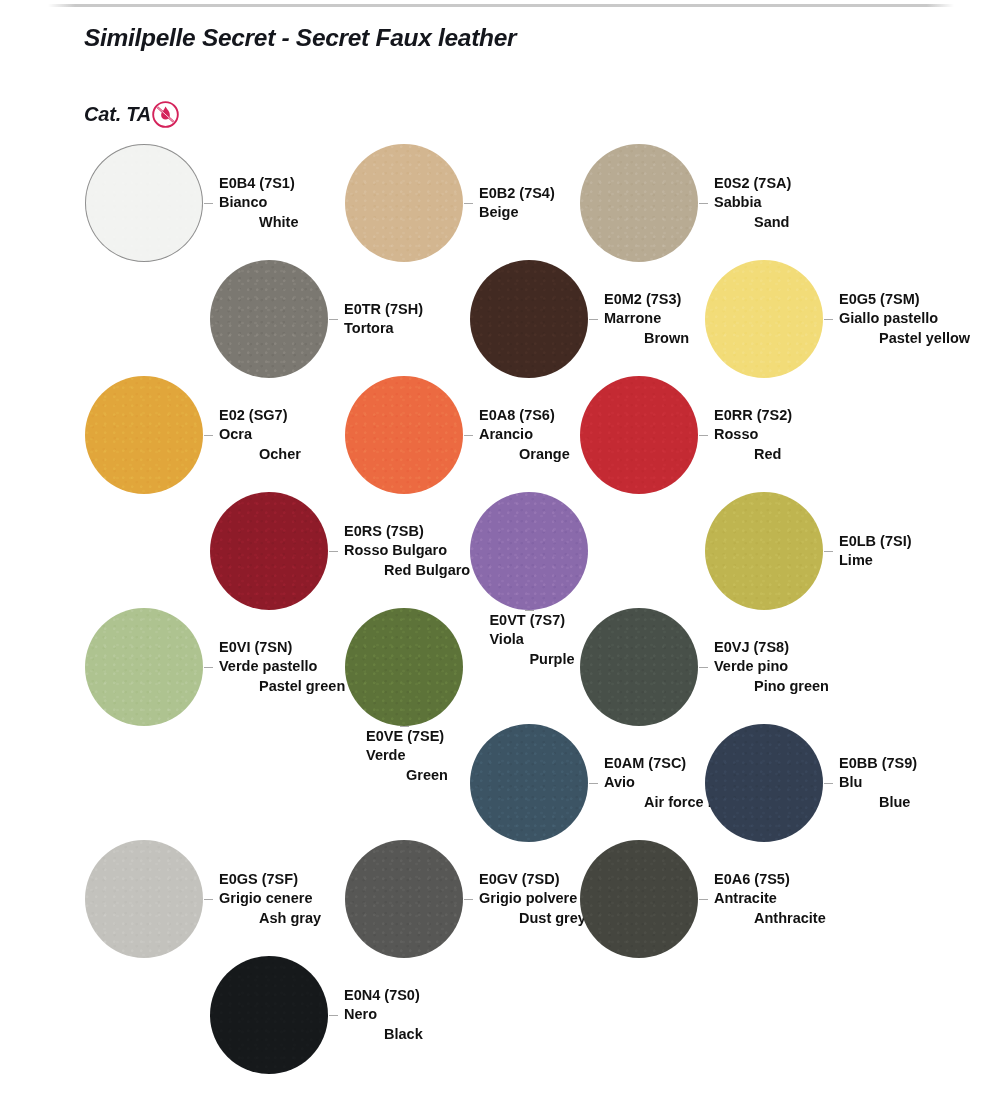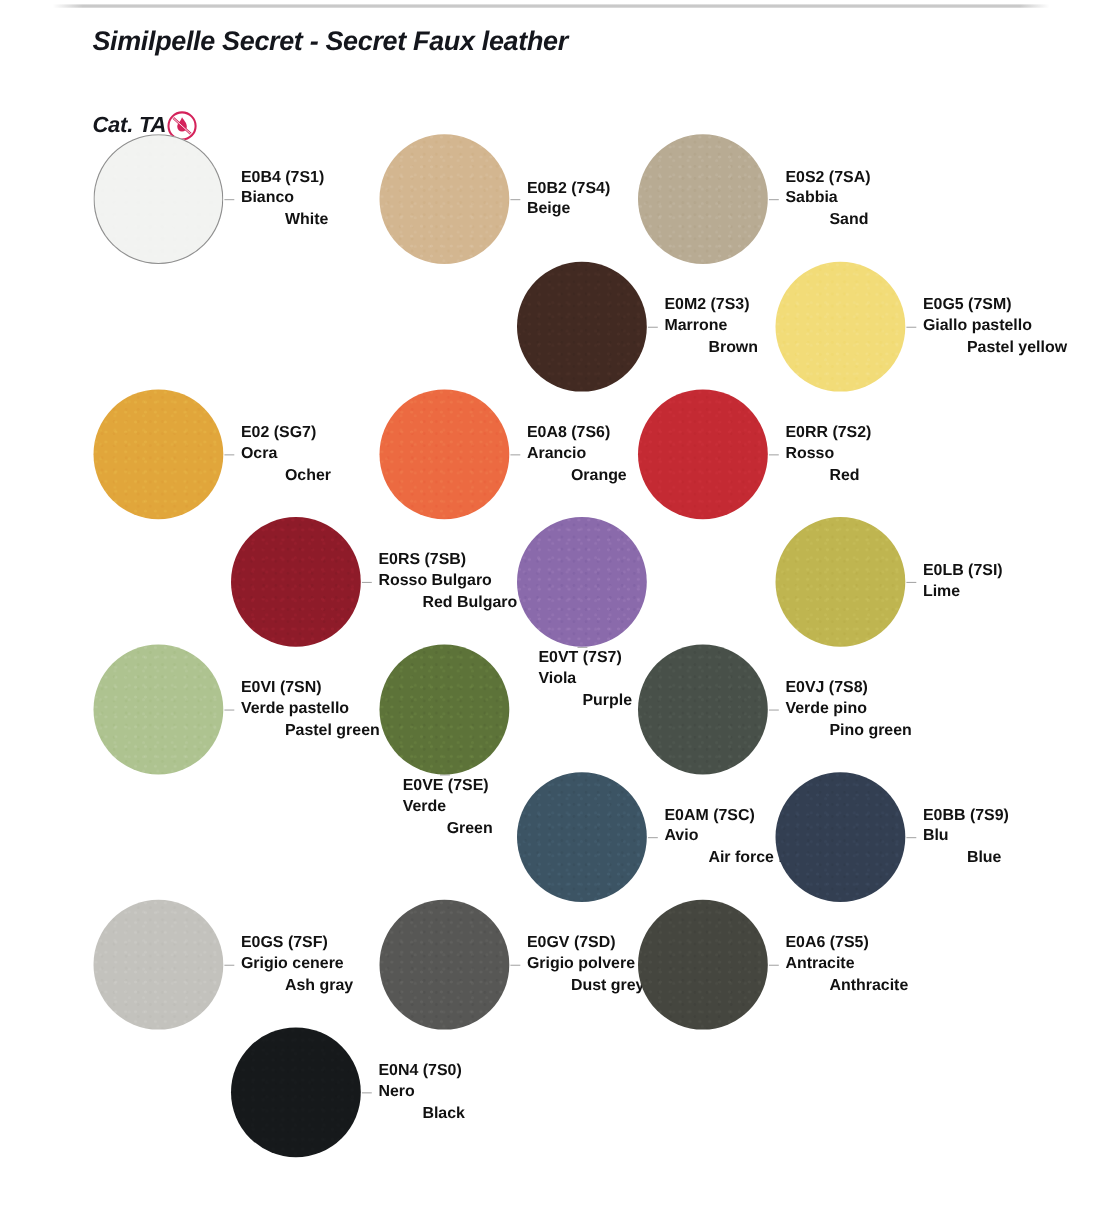--- a/index.html
+++ b/index.html
@@ -57,21 +57,21 @@
   }
   .flame-icon {
     width: 29px;
     height: 29px;
     display: block;
   }
 
   .swatch-grid {
     position: absolute;
     left: 0;
-    top: 122px;
+    top: 144px;
     width: 820px;
   }
 
   .swatch-row {
     position: relative;
     height: 116px;
   }
   .row-inner {
     position: relative;
     height: 116px;
@@ -186,20 +186,28 @@
           <div class="labels">
             <div class="code">E0S2 (7SA)</div>
             <div class="name-it">Sabbia</div>
             <div class="name-en">Sand</div>
           </div>
         </div>
       </div>
     </div>
     <div class="swatch-row">
       <div class="row-inner">
+        <div class="swatch" style="left: 210px;">
+          <div class="disc" style="background-color: rgb(123, 120, 113);"></div>
+          <div class="tick"></div>
+          <div class="labels">
+            <div class="code">E0TR (7SH)</div>
+            <div class="name-it">Tortora</div>
+          </div>
+        </div>
         <div class="swatch" style="left: 470px;">
           <div class="disc" style="background-color: rgb(66, 42, 34);"></div>
           <div class="tick"></div>
           <div class="labels">
             <div class="code">E0M2 (7S3)</div>
             <div class="name-it">Marrone</div>
             <div class="name-en">Brown</div>
           </div>
         </div>
         <div class="swatch" style="left: 705px;">

